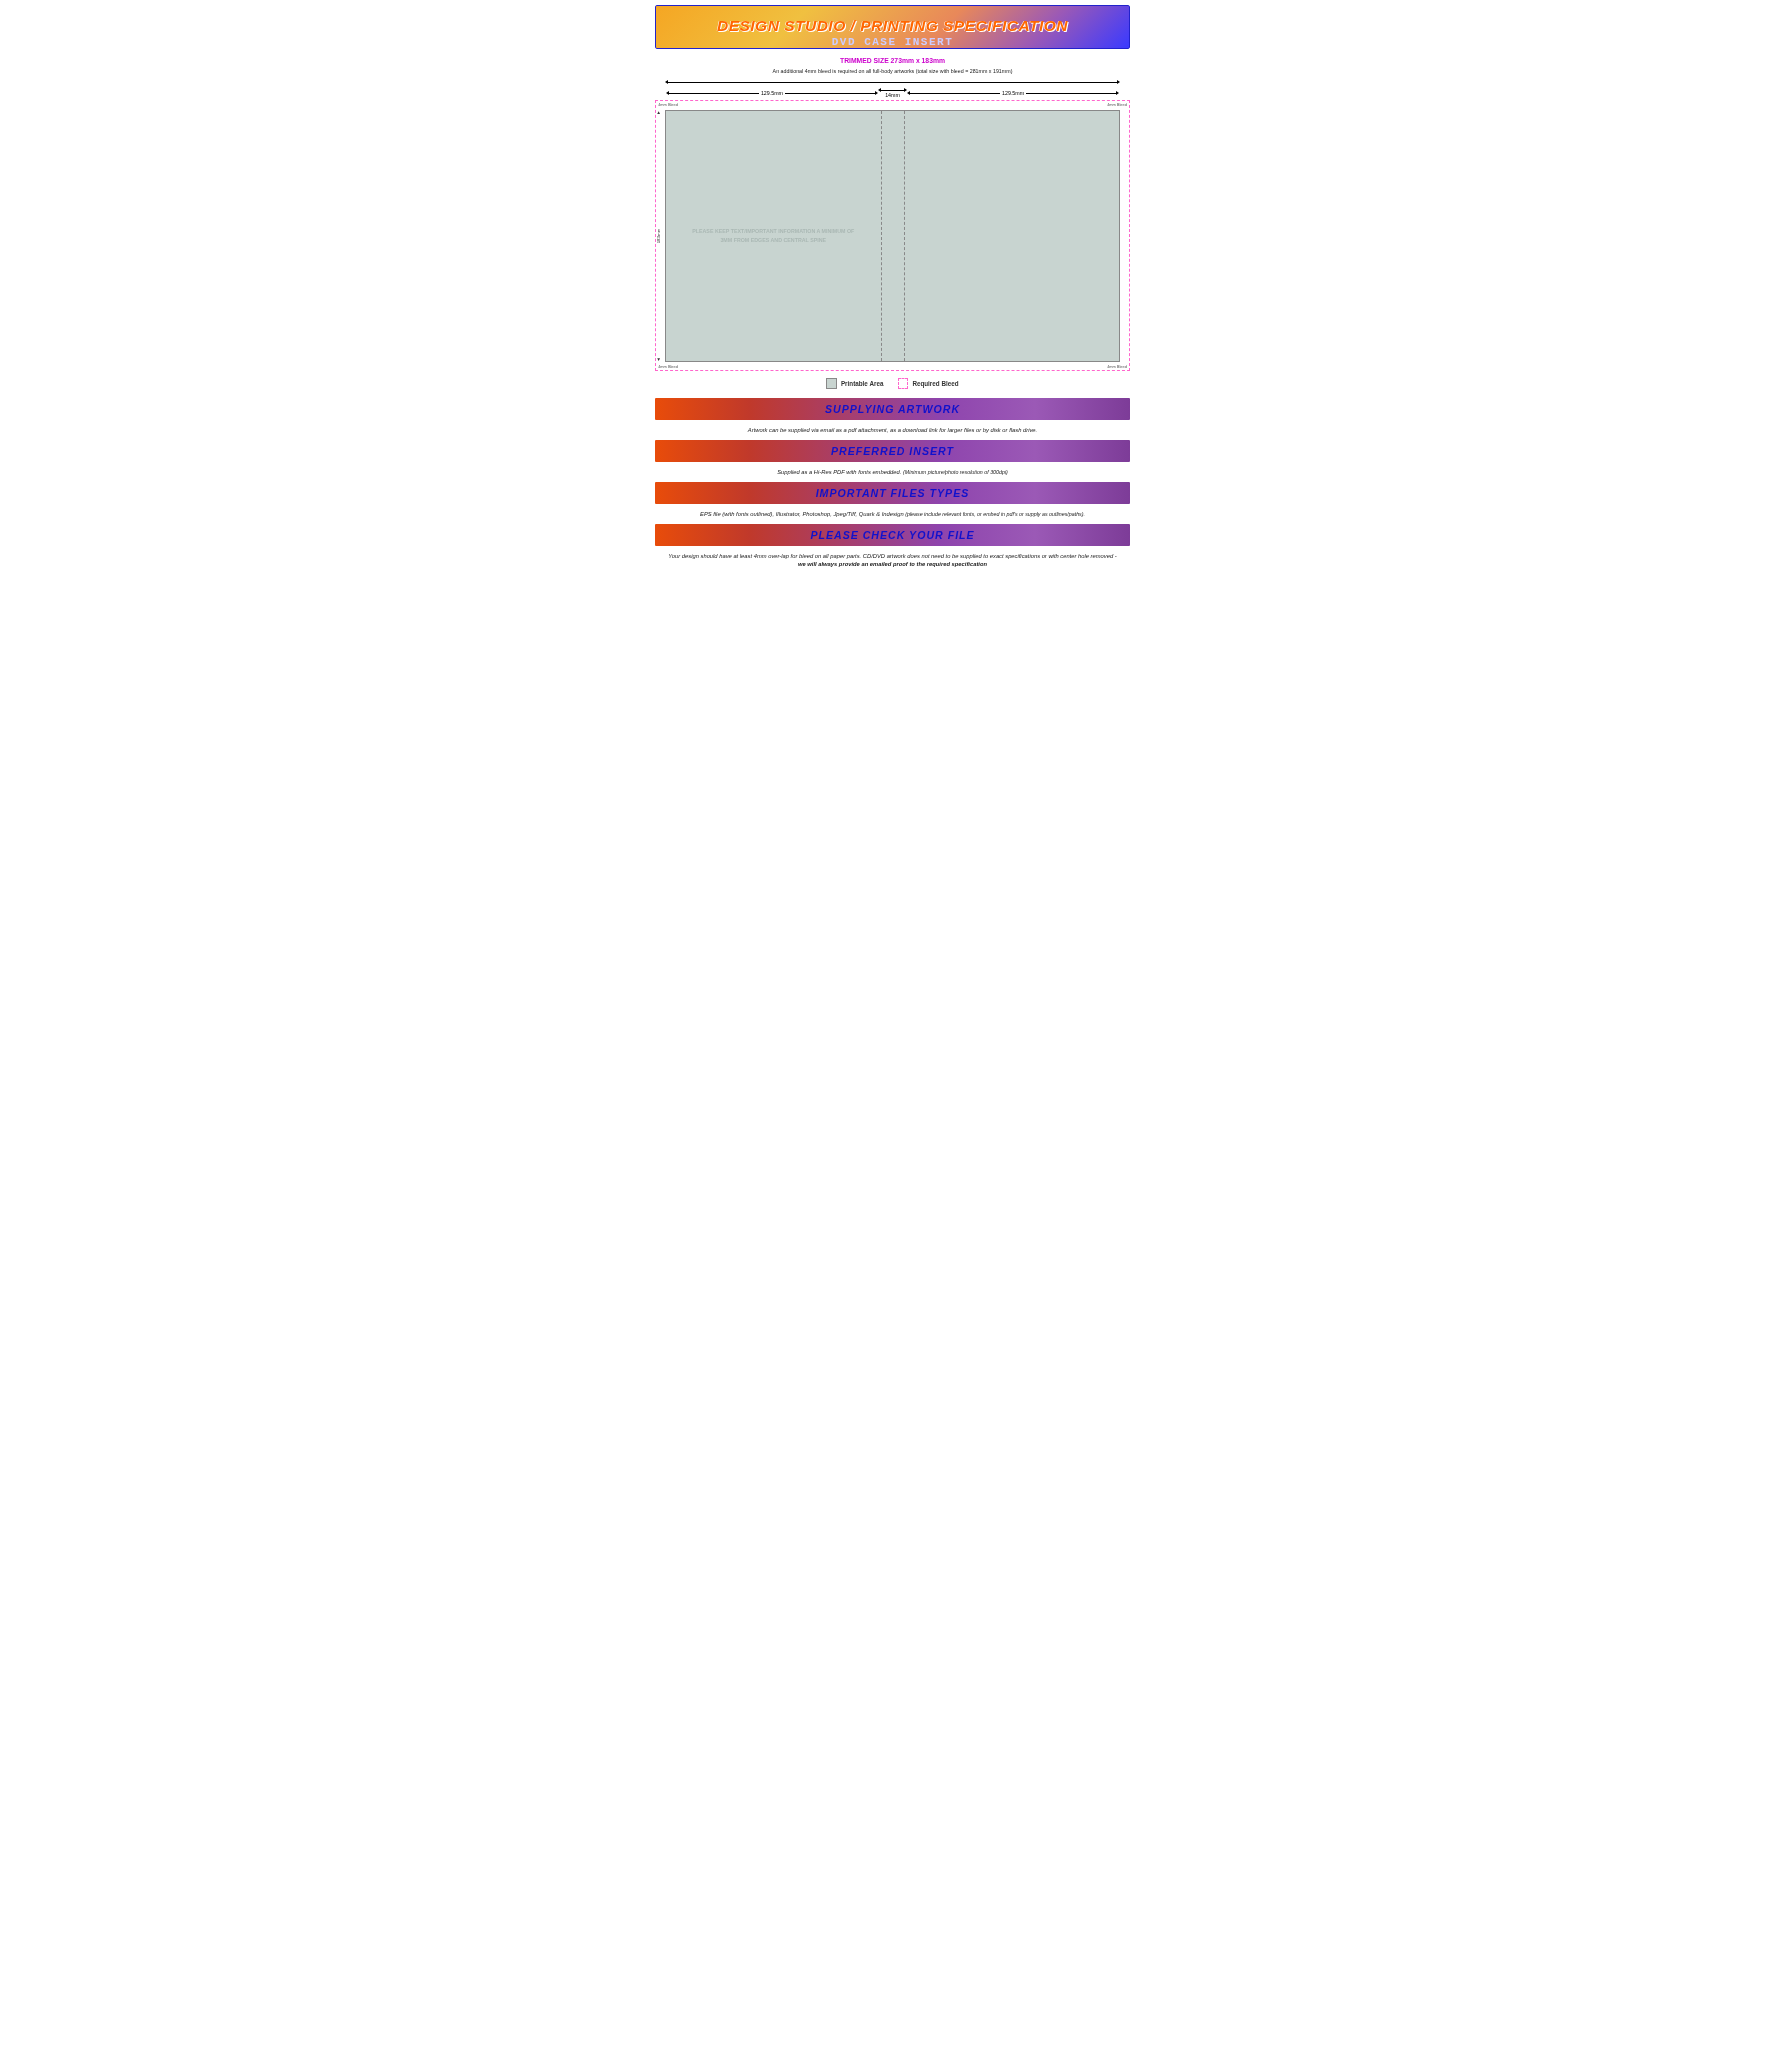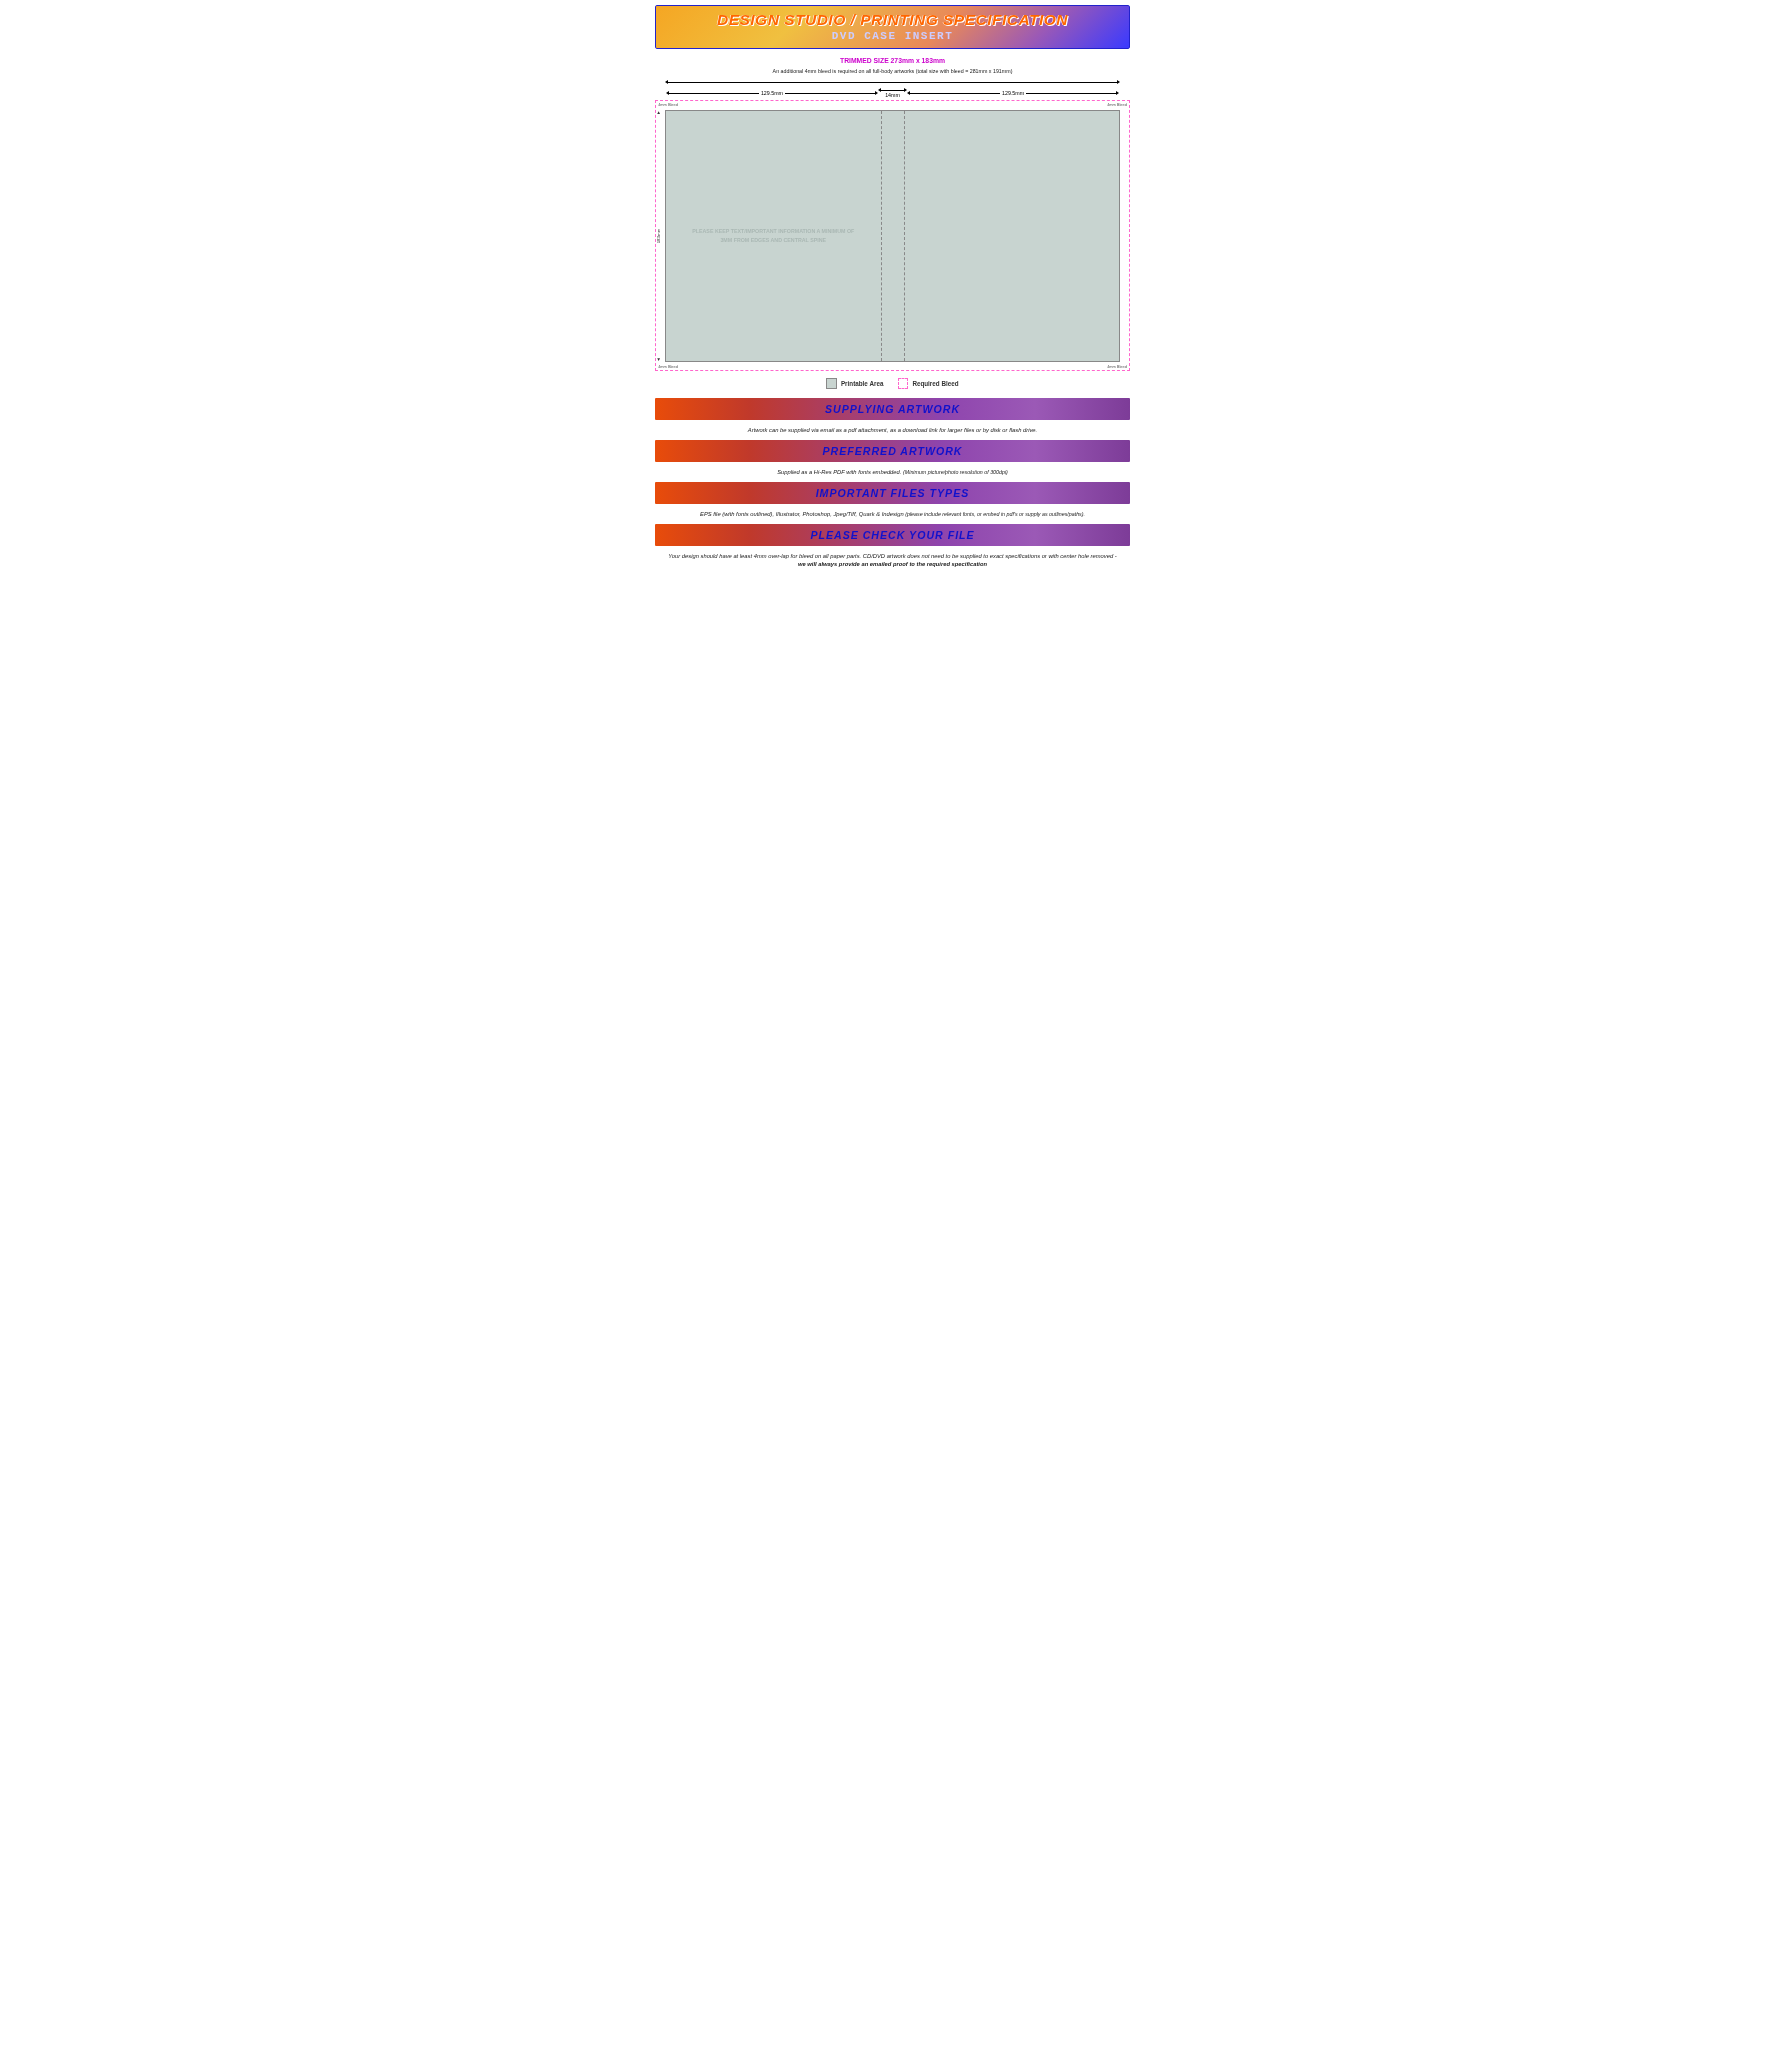--- a/index.html
+++ b/index.html
@@ -15,21 +15,21 @@
     
     .header-banner {
       width: 100%;
       height: 44px;
       background: linear-gradient(135deg, #f5a623 0%, #f0c040 30%, #e8885a 60%, #9b59b6 80%, #3a3aff 100%);
       border: 1.5px solid #2222cc;
       border-radius: 1.9px;
       display: flex;
       flex-direction: column;
       align-items: center;
-      justify-content: center;
+      justify-content: flex-end;
       margin-bottom: 8.7px;
       position: relative;
       overflow: hidden;
     }
     .header-title {
       font-size: 15.5px;
       font-weight: 900;
       color: #ff6600;
       text-shadow: 1px 1px 0 #fff, -0.5px -0.5px 0 #fff;
       font-style: italic;
@@ -381,21 +381,21 @@
 </div>
 
 <div class="bottom-sections">
 
   <div class="section-banner">
     <span>SUPPLYING ARTWORK</span>
   </div>
   <div class="section-text">Artwork can be supplied via email as a pdf attachment, as a download link for larger files or by disk or flash drive.</div>
 
   <div class="section-banner">
-    <span>PREFERRED ARTWORK</span>
+    <span>PREFERRED INSERT</span>
   </div>
   <div class="section-text">
     <span>Supplied as a Hi-Res PDF with fonts embedded.</span>
     <span class="small">(Minimum picture/photo resolution of 300dpi)</span>
   </div>
 
   <div class="section-banner">
     <span>IMPORTANT FILES TYPES</span>
   </div>
   <div class="section-text">

